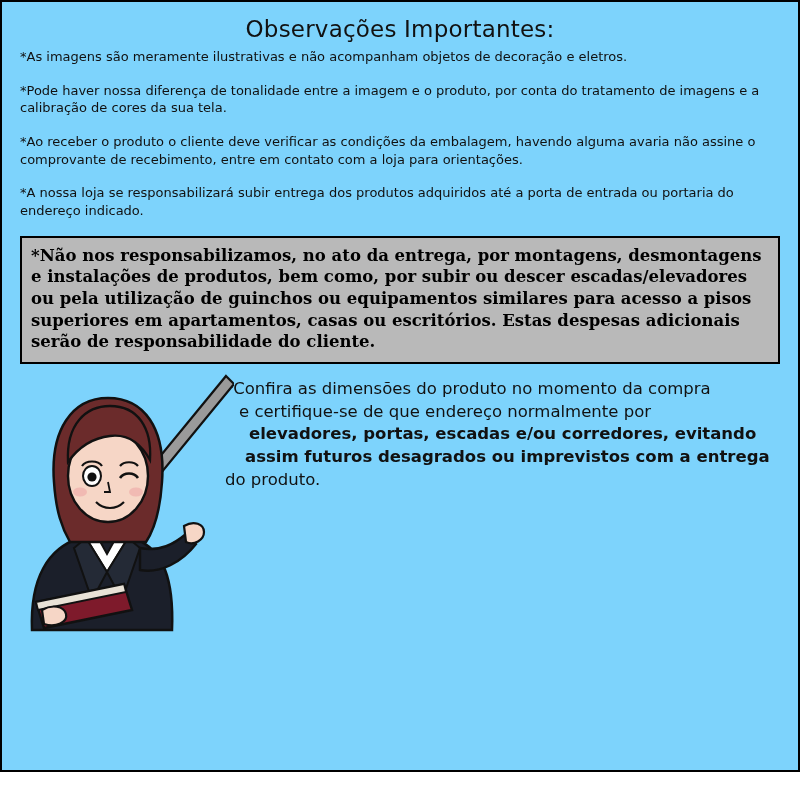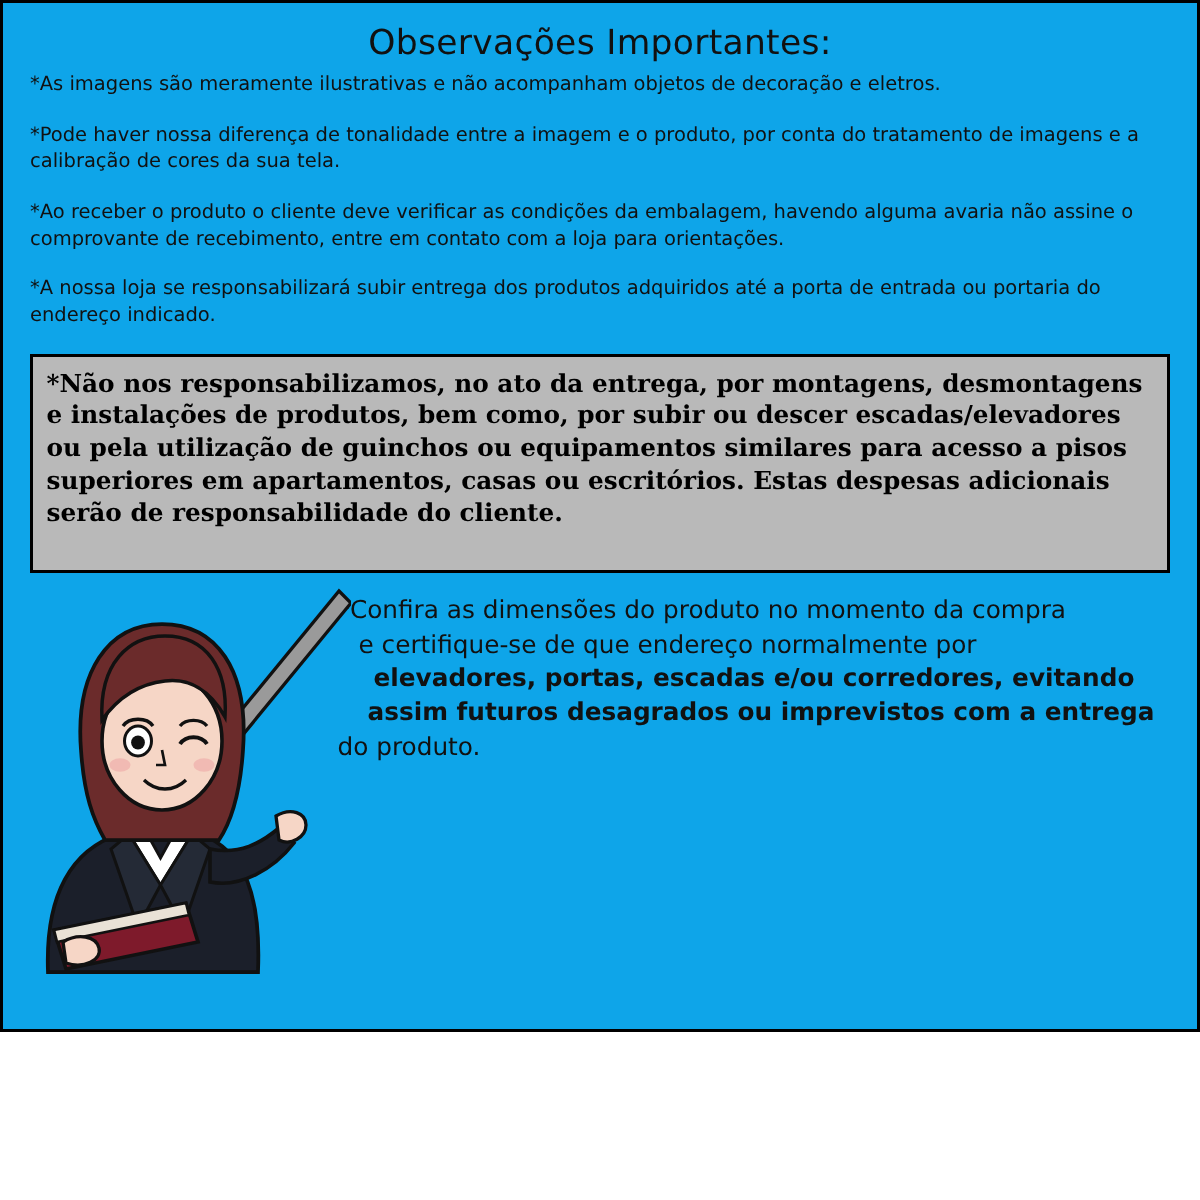--- a/index.html
+++ b/index.html
@@ -6,22 +6,22 @@
     margin: 0;
     padding: 0;
     background: #ffffff;
   }
   body {
     font-family: "DejaVu Sans", sans-serif;
   }
   #page {
     position: relative;
     width: 800px;
-    height: 688px;
-    background: #0ea5e9;
+    height: 772px;
+    background: #7dd3fc;
     border: 2px solid #000000;
     box-sizing: border-box;
     overflow: hidden;
   }
   .title {
     text-align: center;
     font-size: 23px;
     color: #111111;
     padding-top: 14px;
     padding-bottom: 6px;
@@ -36,21 +36,21 @@
     color: #111111;
     margin: 0 0 16px 0;
     text-indent: 0;
   }
   p.note:first-letter {
     
   }
   .highlight-box {
     border: 2px solid #000000;
     background: #b9b9b9;
-    padding: 7px 9px 27px 9px;
+    padding: 7px 9px 9px 9px;
     margin: 2px 0 0 0;
     box-sizing: border-box;
   }
   .highlight-box p {
     margin: 0;
     font-size: 16.5px;
     line-height: 1.31;
     font-weight: bold;
     color: #000000;
     font-family: "DejaVu Serif", serif;

